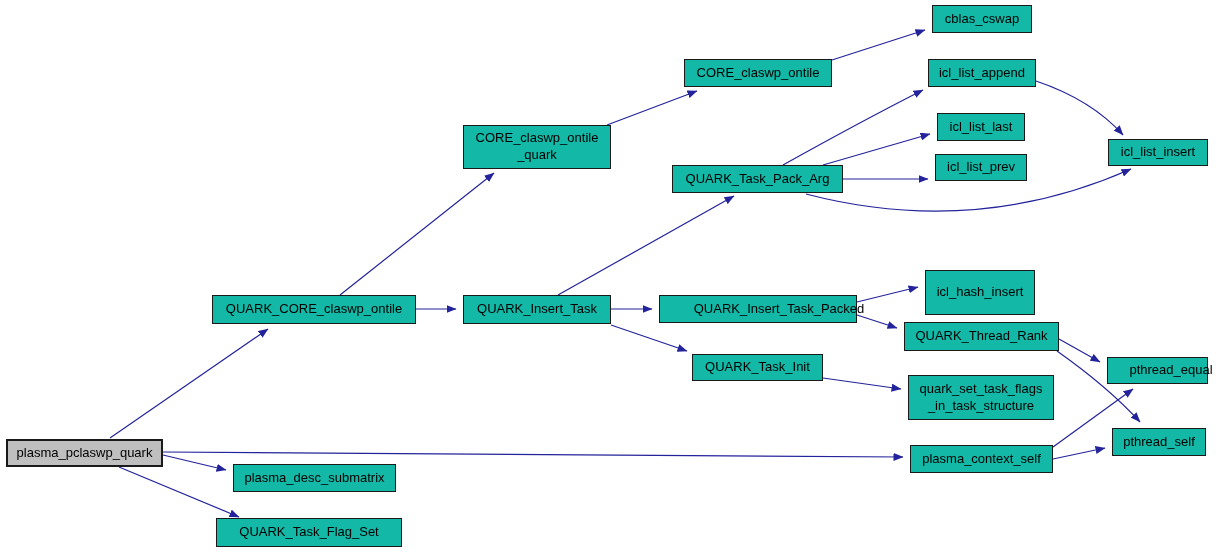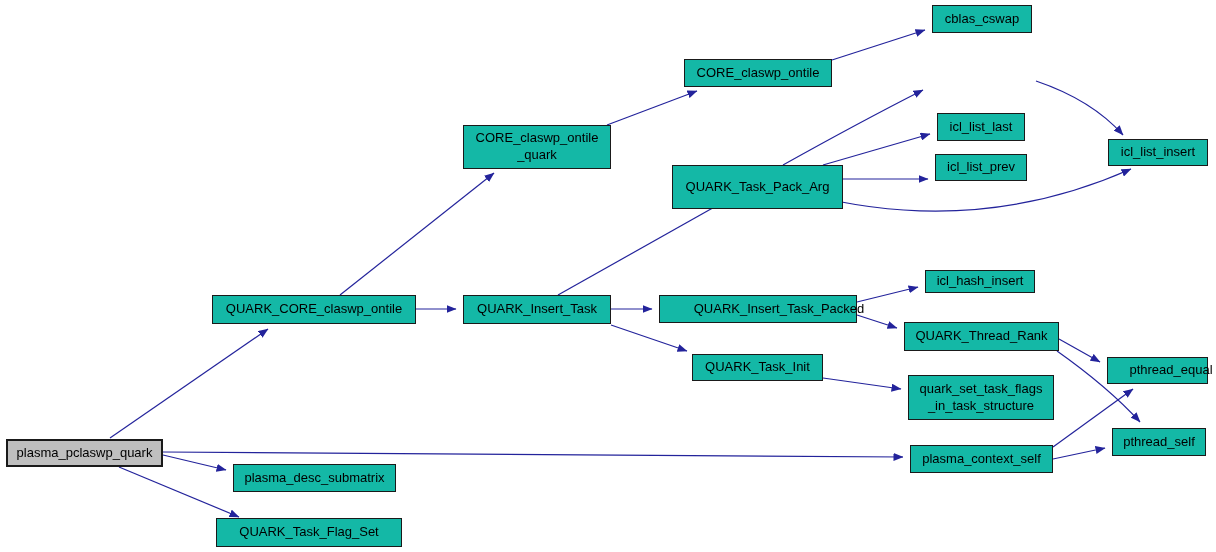--- a/index.html
+++ b/index.html
@@ -82,34 +82,35 @@
 
   <div class="node" style="left:216px; top:518px; width:186px; height:29px;text-align:right;">QUARK_Task_Flag_Set</div>
 
   <div class="node" style="left:463px; top:125px; width:148px; height:44px;">CORE_claswp_ontile
 _quark</div>
 
   <div class="node" style="left:463px; top:295px; width:148px; height:29px;">QUARK_Insert_Task</div>
 
   <div class="node" style="left:684px; top:59px; width:148px; height:28px;">CORE_claswp_ontile</div>
 
-  <div class="node" style="left:672px; top:165px; width:171px; height:44px;">QUARK_Task_Pack_Arg</div>
+  <div class="node" style="left:672px; top:165px; width:171px; height:28px;">QUARK_Task_Pack_Arg</div>
 
   <div class="node" style="left:659px; top:295px; width:198px; height:28px;padding-left:42px;">QUARK_Insert_Task_Packed</div>
 
   <div class="node" style="left:692px; top:354px; width:131px; height:27px;">QUARK_Task_Init</div>
 
   <div class="node" style="left:932px; top:5px; width:100px; height:28px;">cblas_cswap</div>
 
+  <div class="node" style="left:928px; top:59px; width:108px; height:28px;">icl_list_append</div>
 
   <div class="node" style="left:937px; top:113px; width:88px; height:28px;">icl_list_last</div>
 
   <div class="node" style="left:935px; top:154px; width:92px; height:27px;">icl_list_prev</div>
 
-  <div class="node" style="left:925px; top:270px; width:110px; height:23px;">icl_hash_insert</div>
+  <div class="node" style="left:925px; top:270px; width:110px; height:45px;">icl_hash_insert</div>
 
   <div class="node" style="left:904px; top:322px; width:155px; height:29px;">QUARK_Thread_Rank</div>
 
   <div class="node" style="left:908px; top:375px; width:146px; height:45px;">quark_set_task_flags
 _in_task_structure</div>
 
   <div class="node" style="left:910px; top:445px; width:143px; height:28px;">plasma_context_self</div>
 
   <div class="node" style="left:1108px; top:139px; width:100px; height:27px;">icl_list_insert</div>
 

